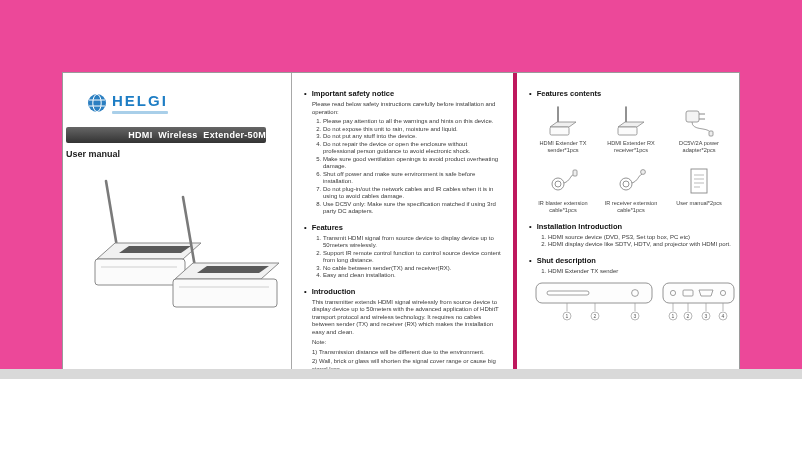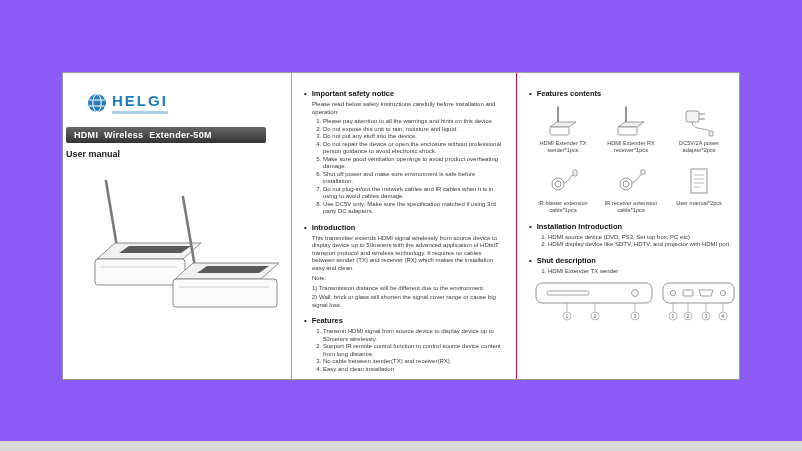--- a/index.html
+++ b/index.html
@@ -1,34 +1,34 @@
 <!DOCTYPE html>
 <html><head>
 <meta charset="utf-8">
 <style>
   * { margin:0; padding:0; box-sizing:border-box; }
   html,body { width:802px; height:451px; background:#ffffff; font-family:"Liberation Sans", sans-serif; }
-  .canvas { position:relative; width:802px; height:451px; background:#8b5cf6; overflow:hidden; }
+  .canvas { position:relative; width:802px; height:379px; background:#ec4899; overflow:hidden; }
   .bottom-strip { position:absolute; left:0; bottom:0; width:802px; height:10px; background:#d9d9d9; }
 
   .sheet { position:absolute; left:62px; top:72px; width:678px; height:308px;
            border:1px solid #9a9a9a; background:#ffffff; display:flex; }
   .col { height:100%; }
   .col.left  { width:228px; }
-  .col.mid   { width:226px; border-left:1px solid #a8a8a8; border-right:1px solid #be185d; padding:16px 12px 0 12px; }
+  .col.mid   { width:226px; border-left:1px solid #a8a8a8; border-right:4px solid #be185d; padding:16px 12px 0 12px; }
   .col.right { width:222px; padding:16px 8px 0 12px; }
 
   
   .logo-row { display:flex; align-items:flex-start; margin:20px 0 0 24px; }
   .logo-text-wrap { margin-left:5px; }
   .logo-text { display:block; font-size:15px; font-weight:bold; color:#1d7dc4; letter-spacing:2px; line-height:16px; }
   .logo-tagline { display:block; width:56px; height:3px; background:#a9cfe9; border-radius:1px; margin-top:2px; }
   .title-bar { margin:13px 0 0 3px; width:200px; height:16px; line-height:16px;
                background:linear-gradient(#666,#333); color:#fff; font-size:9px; font-weight:bold;
-               padding-left:8px; border-radius:2px; word-spacing:3px; letter-spacing:0.3px; }
+               padding-left:8px; border-radius:2px; word-spacing:3px; letter-spacing:0.3px;text-align:right; }
   .user-manual { width:203px; margin:6px 0 0 3px; font-size:9px; font-weight:bold; color:#222; }
   .device-art { display:block; margin:8px 0 0 26px; }
 
   
   .section { margin-bottom:7px; }
   .sec-head { font-size:7.5px; font-weight:bold; color:#111; margin-bottom:3px; }
   .sec-head::before { content:"\2022"; margin-right:5px; }
   .sec-body { font-size:6px; line-height:1.25; color:#3a3a3a; padding-left:8px; }
   .sec-body p { margin-bottom:2px; }
   .sec-body ol { margin:0; padding-left:11px; }
@@ -102,38 +102,38 @@
             <li>Do not repair the device or open the enclosure without professional person guidance to avoid electronic shock.</li>
             <li>Make sure good ventilation openings to avoid product overheating damage.</li>
             <li>Shut off power and make sure environment is safe before installation.</li>
             <li>Do not plug-in/out the network cables and IR cables when it is in using to avoid cables damage.</li>
             <li>Use DC5V only: Make sure the specification matched if using 3rd party DC adapters.</li>
           </ol>
         </div>
       </div>
 
       <div class="section">
+        <div class="sec-head">Features</div>
+        <div class="sec-body">
+          <ol>
+            <li>Transmit HDMI signal from source device to display device up to 50meters wirelessly.</li>
+            <li>Support IR remote control function to control source device content from long distance.</li>
+            <li>No cable between sender(TX) and receiver(RX).</li>
+            <li>Easy and clean installation.</li>
+          </ol>
+        </div>
+      </div>
+
+      <div class="section">
         <div class="sec-head">Introduction</div>
         <div class="sec-body">
           <p>This transmitter extends HDMI signal wirelessly from source device to display device up to 50meters with the advanced application of HDbitT transport protocol and wireless technology. It requires no cables between sender (TX) and receiver (RX) which makes the installation easy and clean.</p>
           <p class="note-label">Note:</p>
           <p class="note-line">1) Transmission distance will be different due to the environment.</p>
           <p class="note-line">2) Wall, brick or glass will shorten the signal cover range or cause big signal loss.</p>
-        </div>
-      </div>
-
-      <div class="section">
-        <div class="sec-head">Features</div>
-        <div class="sec-body">
-          <ol>
-            <li>Transmit HDMI signal from source device to display device up to 50meters wirelessly.</li>
-            <li>Support IR remote control function to control source device content from long distance.</li>
-            <li>No cable between sender(TX) and receiver(RX).</li>
-            <li>Easy and clean installation.</li>
-          </ol>
         </div>
       </div>
     </div>
 
     <div class="col right">
 
       <div class="section">
         <div class="sec-head">Features contents</div>
         <div class="pkg-grid">
 

